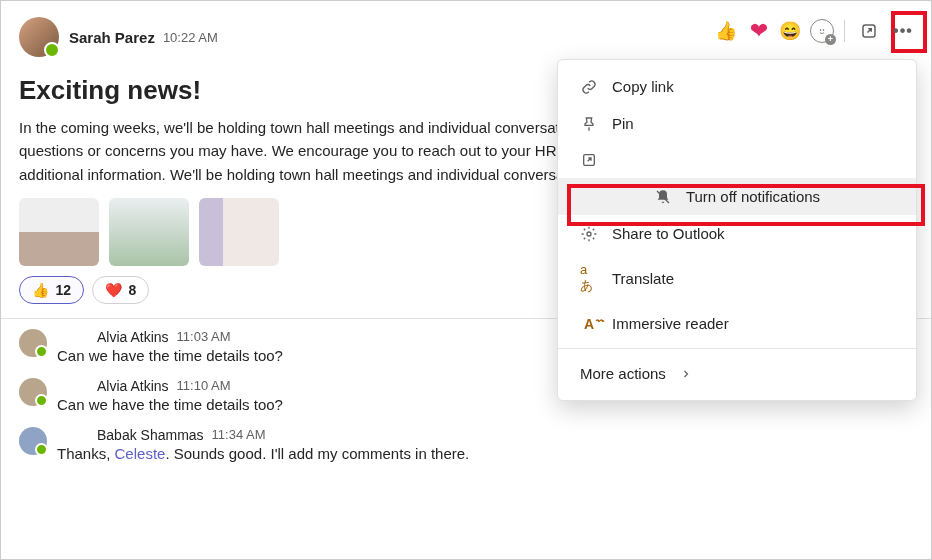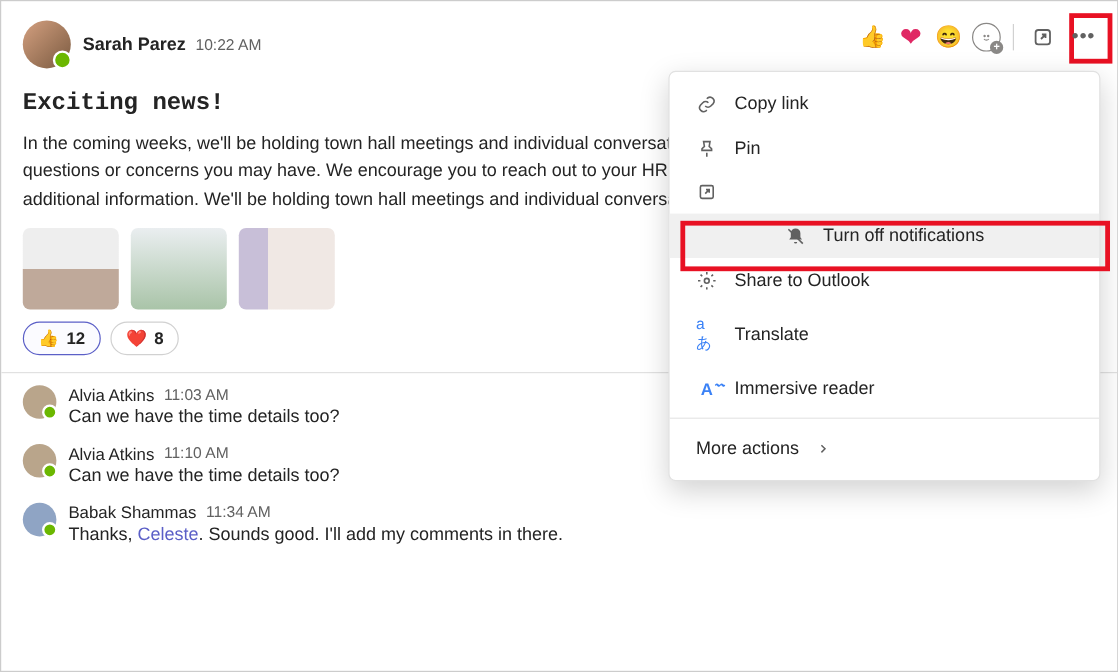--- a/index.html
+++ b/index.html
@@ -83,23 +83,22 @@
     width:28px; height:28px; display:flex;
     align-items:center; justify-content:center;
     color:#616161; cursor:pointer; font-size:16px;
   }
   .more-dots { font-weight:bold; letter-spacing:1px; }
   .highlight-box {
     position:absolute; border:4px solid #e81123;
     pointer-events:none;
   }
   .title {
-    font-size:20px; font-weight:700;
+    font-size:26px; font-weight:700;
     padding:18px 18px 10px 18px;
-    font-family:Liberation Mono, monospace;
   }
   .body-text {
     font-size:15px; line-height:1.55;
     padding:0 18px 12px 18px;
   }
   .images-row {
     display:flex; gap:10px; padding:0 18px 10px 18px;
   }
   .img-thumb {
     width:80px; height:68px; border-radius:6px;
@@ -117,21 +116,21 @@
     padding:5px 12px; font-size:14px; cursor:pointer;
     background:#fff;
   }
   .pill.active { border:1.5px solid #5b5fc7; background:#fbfbff; }
   .pill .count { font-weight:600; }
   .divider { border-top:1px solid #e1e1e1; margin:0; }
   .reply {
     display:flex; align-items:flex-start; gap:10px;
     padding:10px 18px 4px 18px;
   }
-  .reply-header { display:flex; align-items:center; gap:8px; }
+  .reply-header { display:flex; align-items:center; gap:8px;margin-left:40px; }
   .reply-author { font-size:14px; color:#242424; }
   .reply-time { font-size:13px; color:#616161;text-align:center; }
   .reply-body { font-size:15px; margin-top:2px; }
   .link { color:#5b5fc7; cursor:pointer; }
   
   .context-menu {
     position:absolute; top:58px; left:556px;
     width:360px; background:#fff;
     border:1px solid #e1e1e1;
     box-shadow:0 8px 24px rgba(0,0,0,0.18);
@@ -139,21 +138,21 @@
     padding:8px 0;
     z-index:20;
   }
   .menu-item {
     display:flex; align-items:center; gap:14px;
     padding:10px 22px;
     font-size:15px; cursor:pointer;
     color:#242424;
   }
   .menu-item.hovered { background:#f0f0f0;justify-content:center; }
-  .menu-icon { width:18px; display:flex; justify-content:center; color:#3b82f6; font-size:15px; }
+  .menu-icon { width:18px; display:flex; justify-content:center; color:#a16207; font-size:15px; }
   .menu-divider { border-top:1px solid #e5e5e5; margin:6px 0; }
   .menu-more { justify-content:flex-start; padding-right:18px; }
   .chevron { color:#616161; }
   svg { display:block; }
 </style>
 </head>
 <body>
 
 <div class="highlight-box" style="top:10px; left:890px; width:36px; height:42px;"></div>
 

